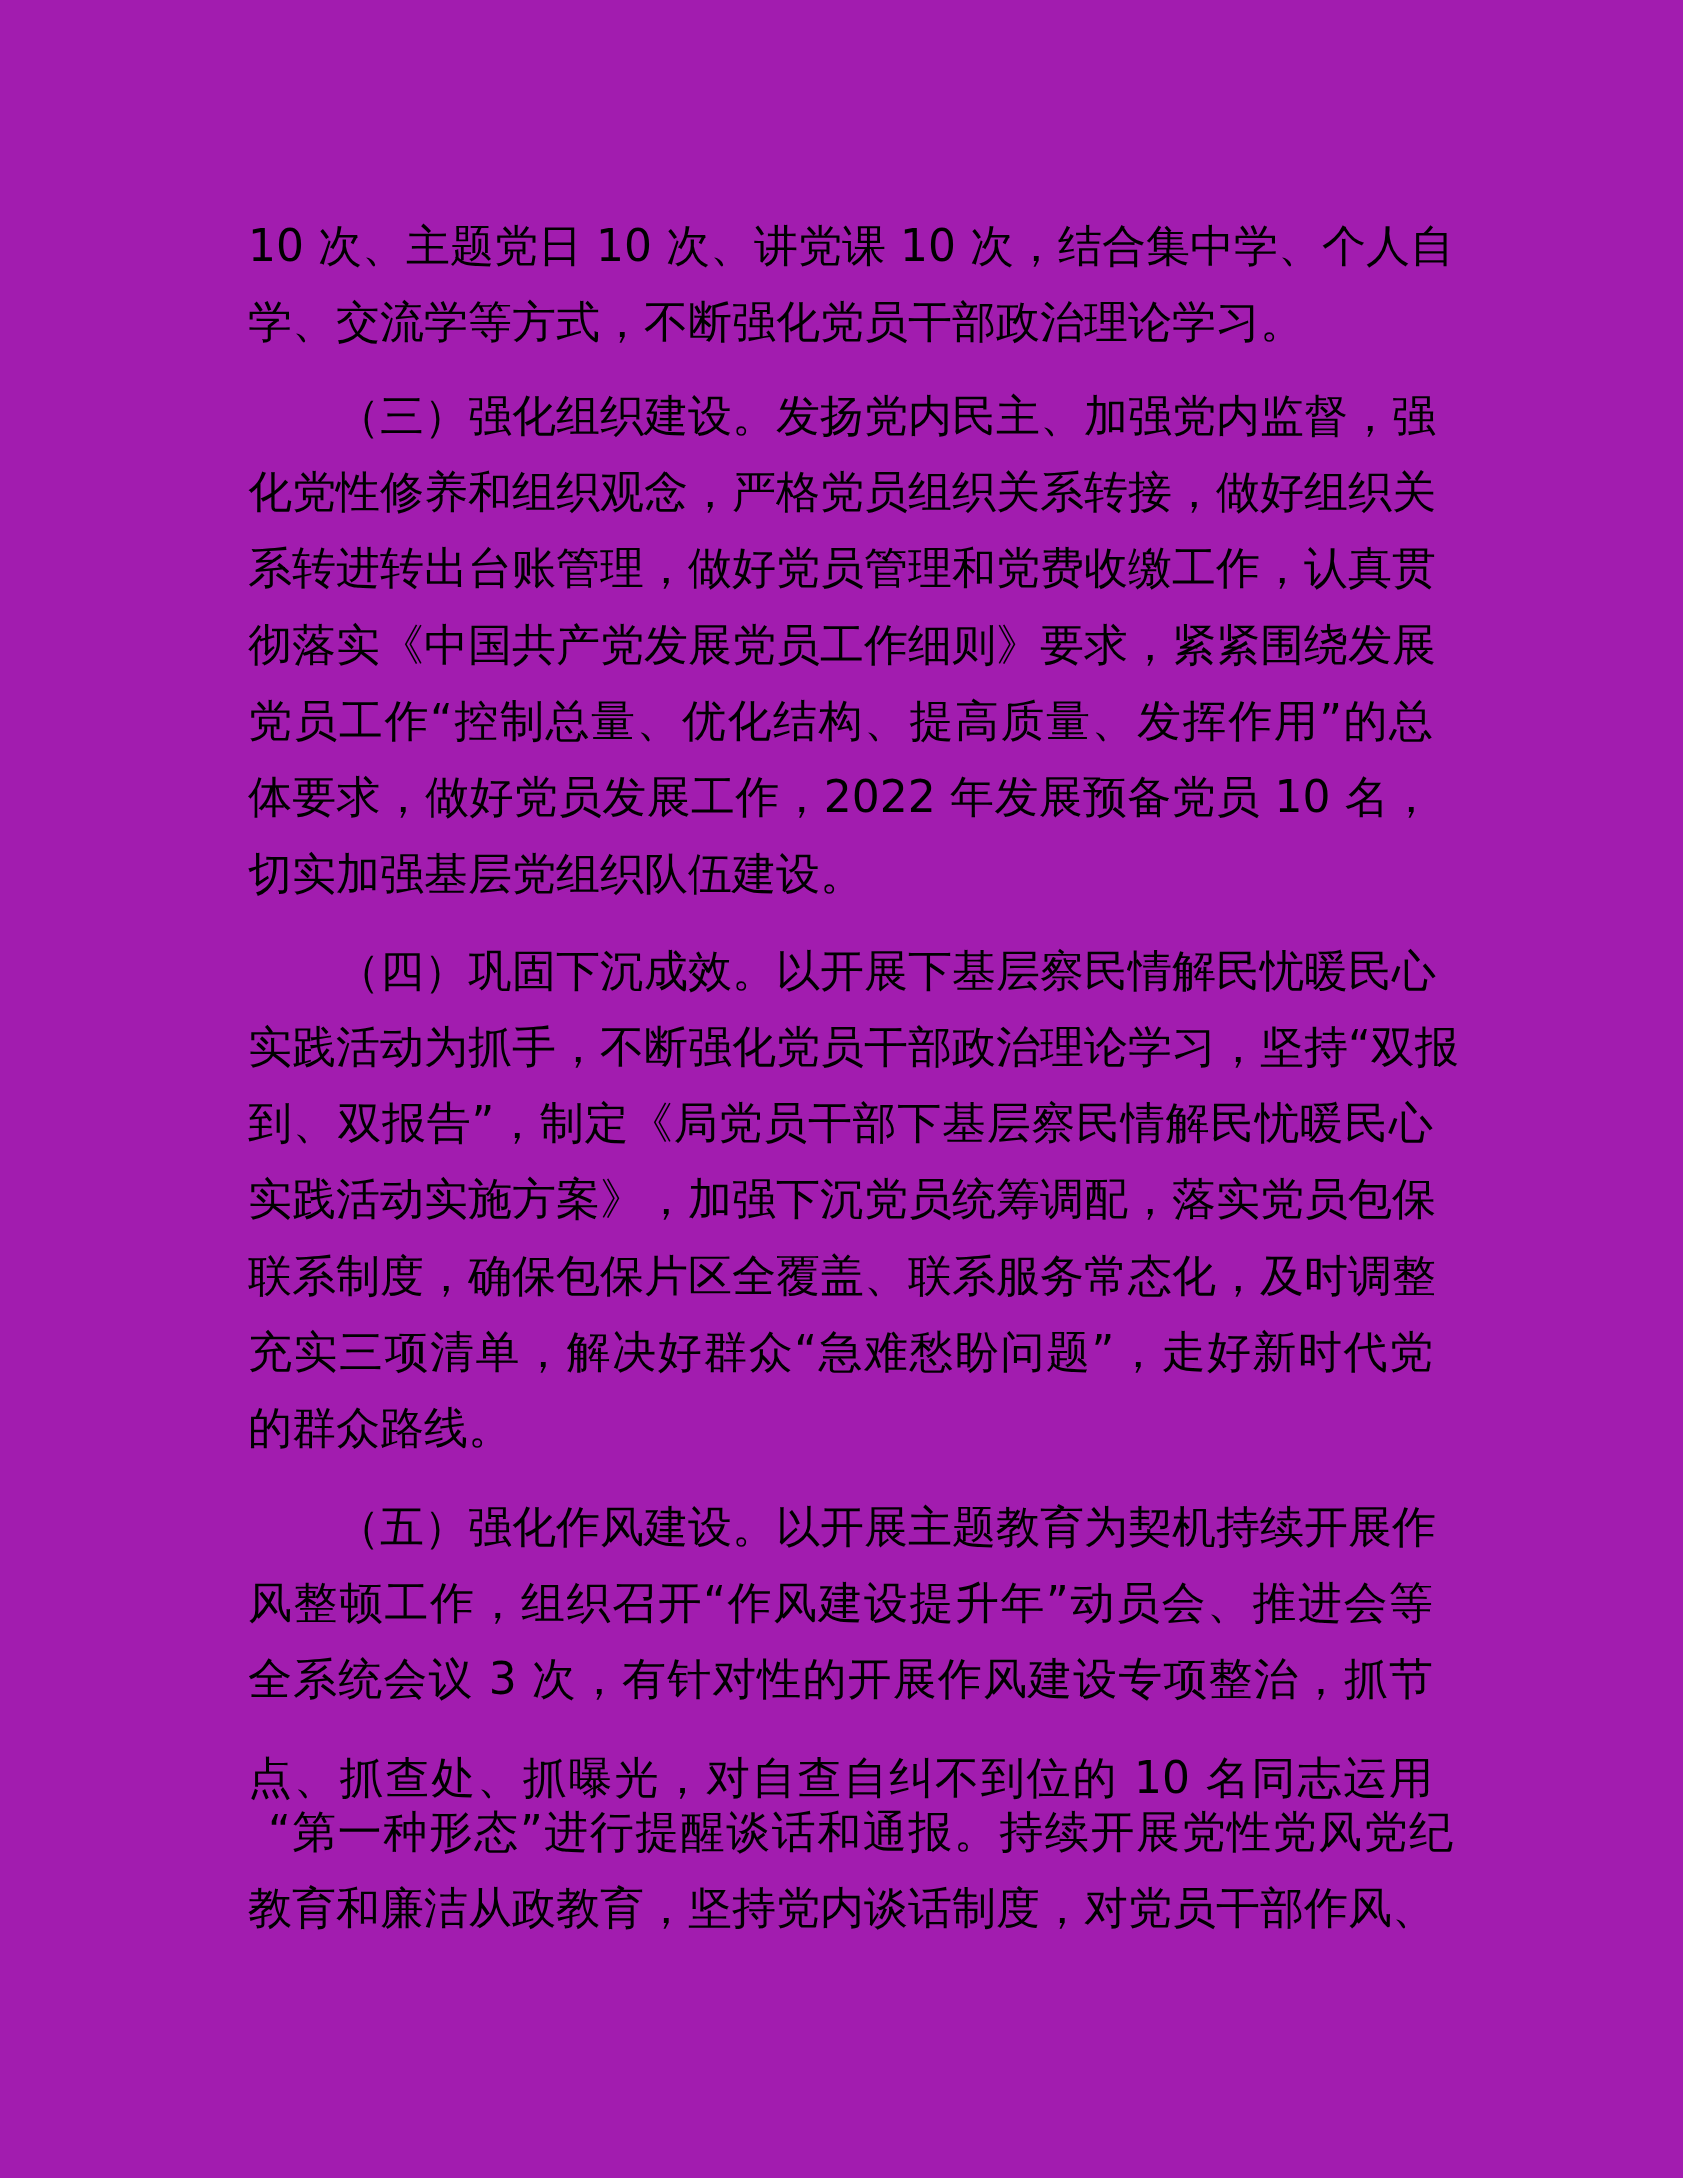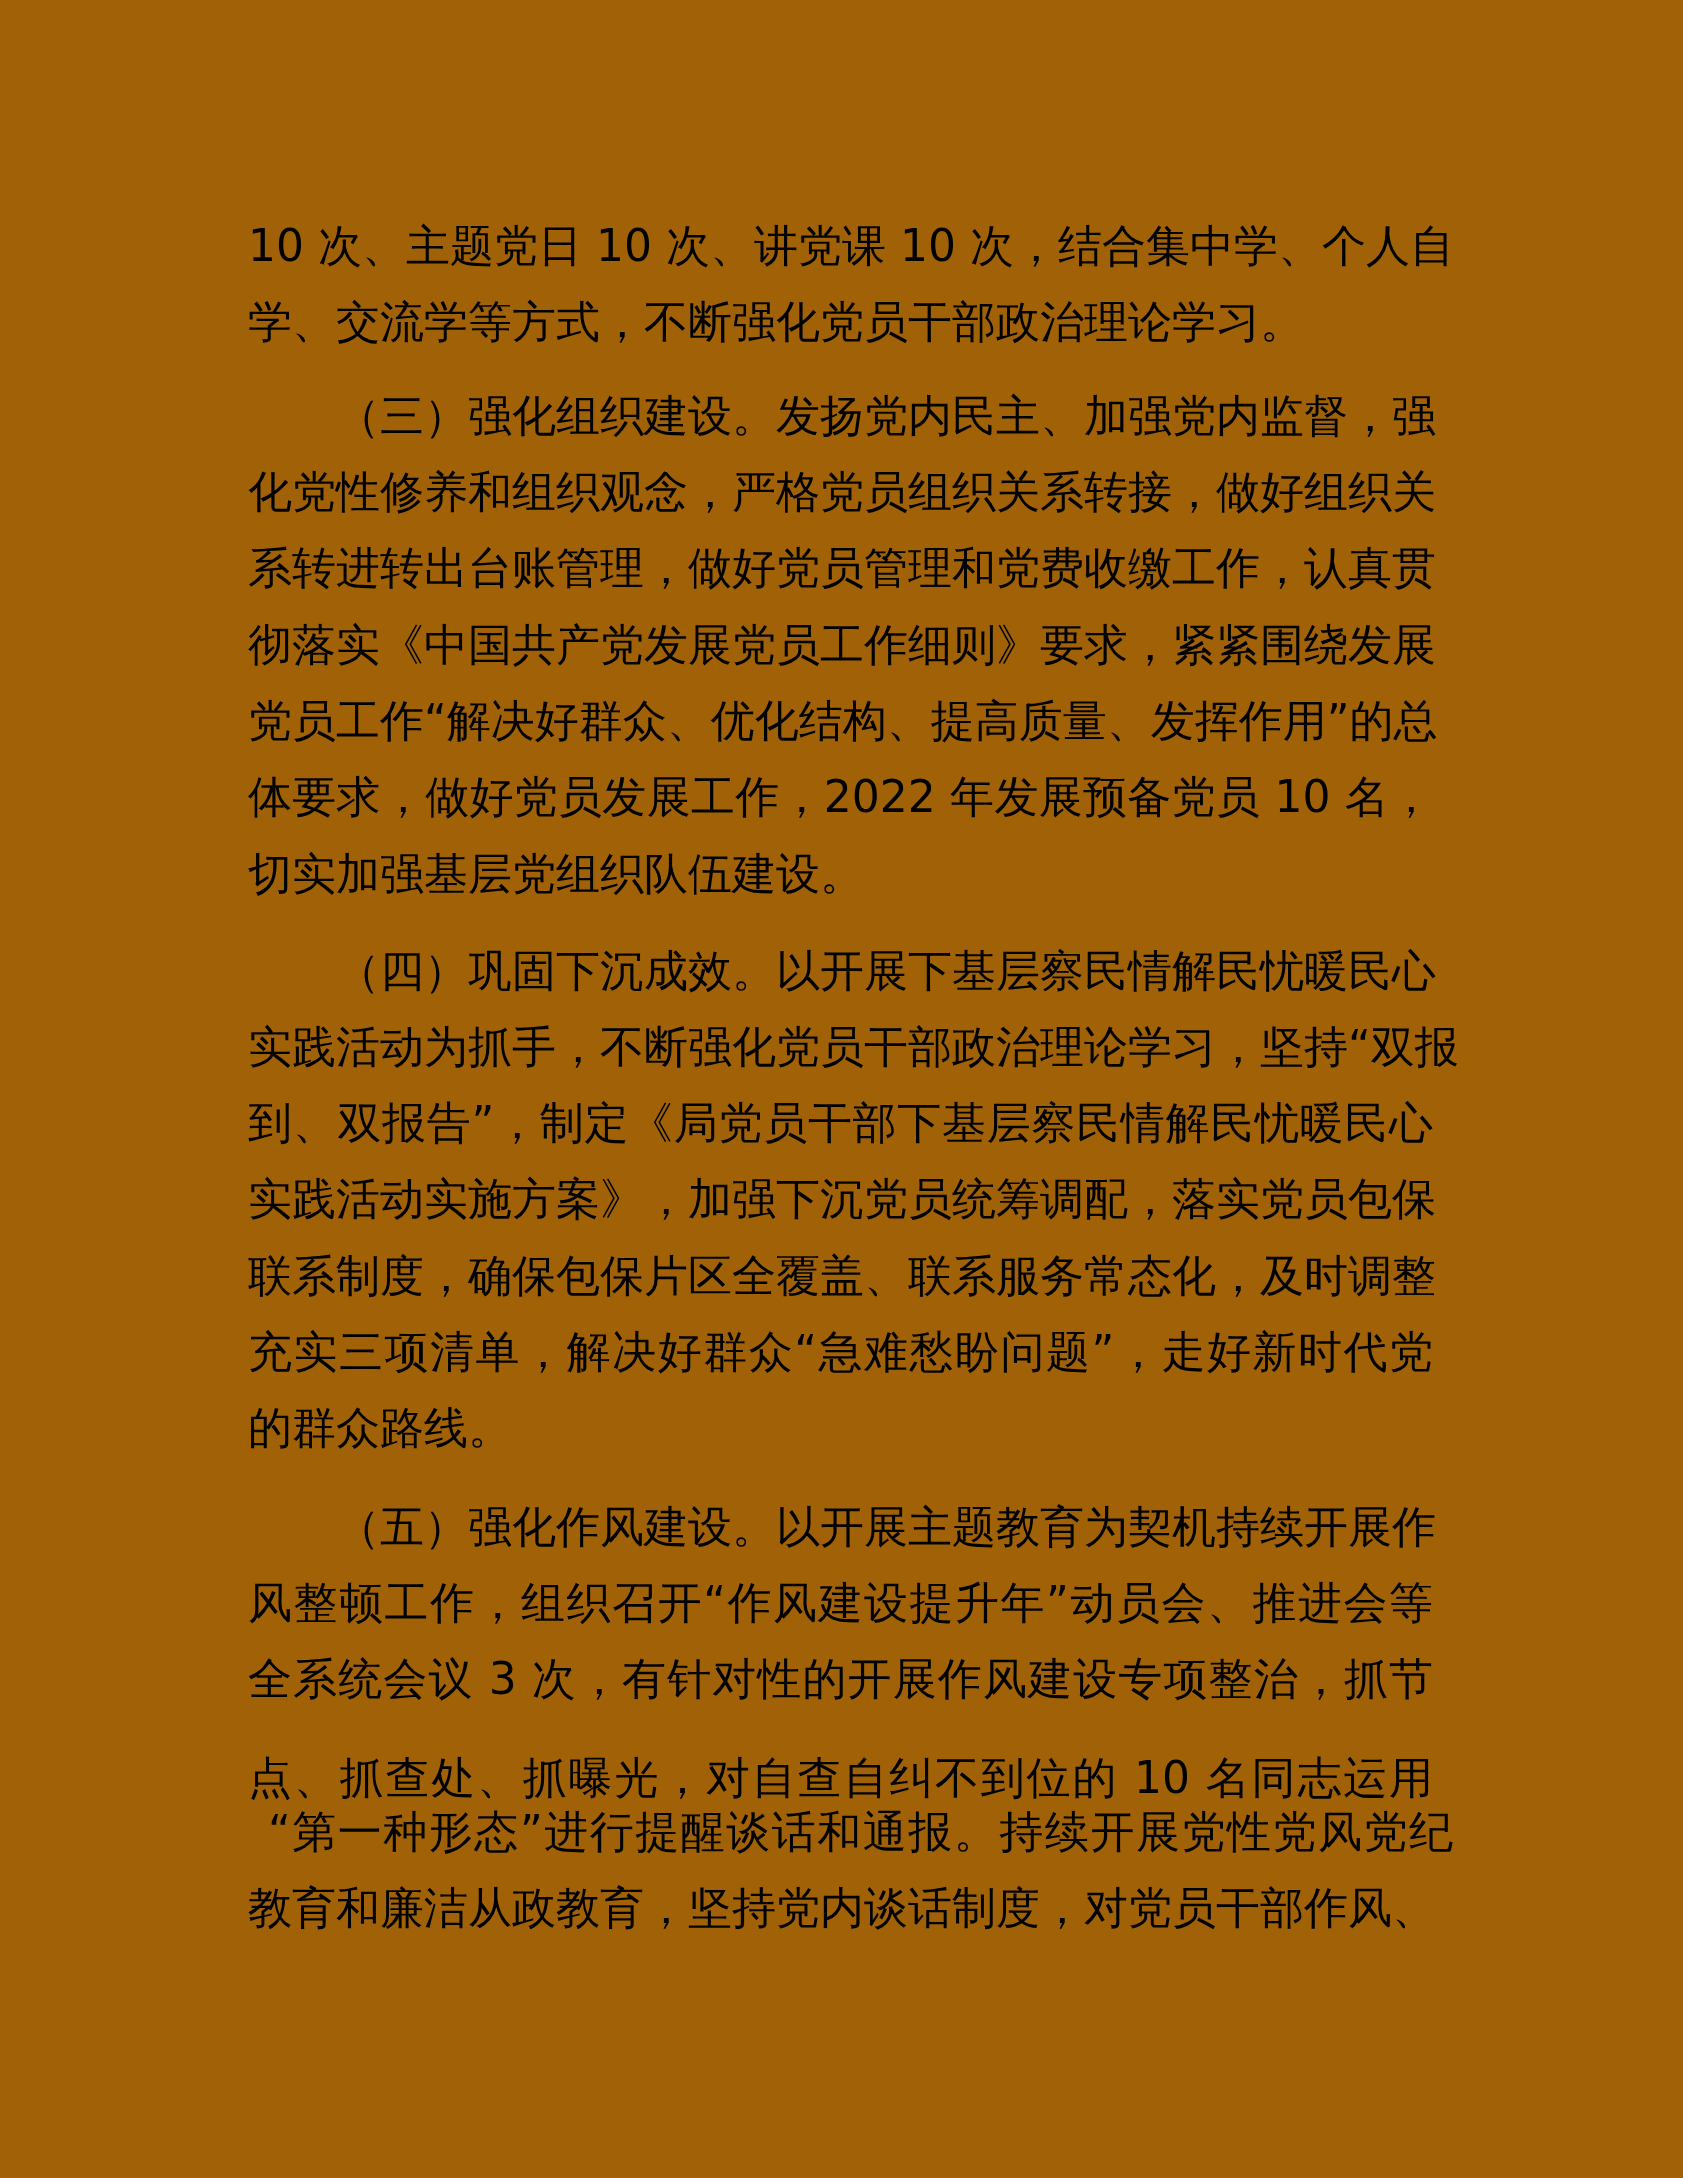--- a/index.html
+++ b/index.html
@@ -1,19 +1,19 @@
 <!DOCTYPE html>
 <html><head>
 <meta charset="utf-8">
 <style>
   html, body { margin: 0; padding: 0; background: #ffffff; }
   body { width: 1683px; height: 2178px; position: relative; overflow: hidden; }
   .page {
     position: absolute; left: 0; top: 0; width: 1683px; height: 2178px;
-    background: #a16207;
+    background: #a21caf;
   }
   .line {
     position: absolute;
     left: 248px;
     width: 1185px;
     height: 76px;
     line-height: 76px;
     font-family: "DejaVu Sans", "Liberation Sans", sans-serif;
     font-size: 44px;
     color: #000000;
@@ -33,21 +33,21 @@
   <div>
     <div class="line" style="top:208px;">10 次、主题党日 10 次、讲党课 10 次，结合集中学、个人自</div>
     <div class="line last" style="top:284px;">学、交流学等方式，不断强化党员干部政治理论学习。</div>
   </div>
 
   <div>
     <div class="line indent" style="top:378px;">（三）强化组织建设。发扬党内民主、加强党内监督，强</div>
     <div class="line" style="top:454px;">化党性修养和组织观念，严格党员组织关系转接，做好组织关</div>
     <div class="line" style="top:531px;font-family:Liberation Serif, serif;">系转进转出台账管理，做好党员管理和党费收缴工作，认真贯</div>
     <div class="line" style="top:607px;">彻落实《中国共产党发展党员工作细则》要求，紧紧围绕发展</div>
-    <div class="line" style="top:683px;">党员工作“解决好群众、优化结构、提高质量、发挥作用”的总</div>
+    <div class="line" style="top:683px;">党员工作“控制总量、优化结构、提高质量、发挥作用”的总</div>
     <div class="line" style="top:759px;">体要求，做好党员发展工作，2022 年发展预备党员 10 名，</div>
     <div class="line last" style="top:836px;">切实加强基层党组织队伍建设。</div>
   </div>
 
   <div>
     <div class="line indent" style="top:933px;">（四）巩固下沉成效。以开展下基层察民情解民忧暖民心</div>
     <div class="line" style="top:1009px;">实践活动为抓手，不断强化党员干部政治理论学习，坚持“双报</div>
     <div class="line" style="top:1085px;">到、双报告”，制定《局党员干部下基层察民情解民忧暖民心</div>
     <div class="line" style="top:1161px;">实践活动实施方案》，加强下沉党员统筹调配，落实党员包保</div>
     <div class="line" style="top:1238px;">联系制度，确保包保片区全覆盖、联系服务常态化，及时调整</div>

